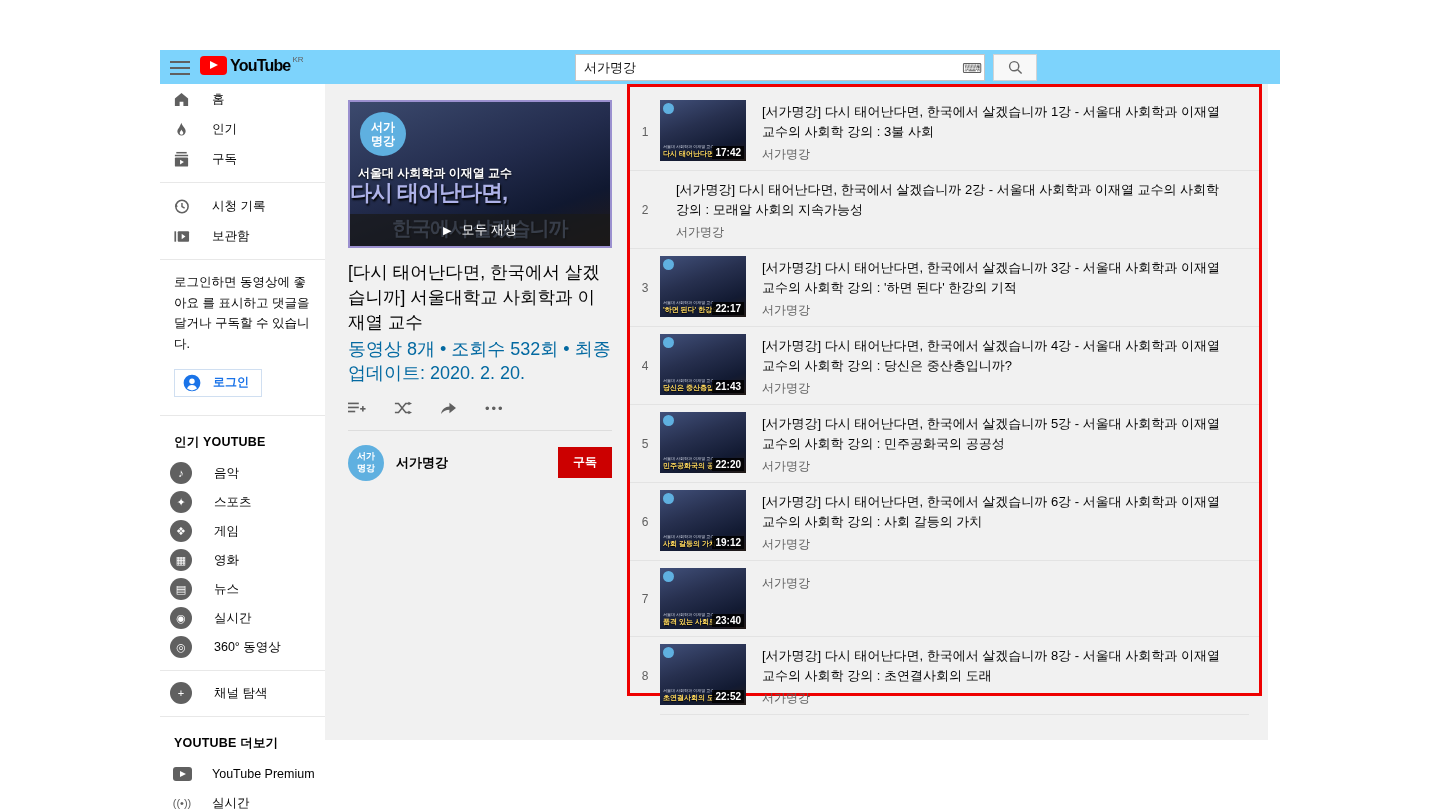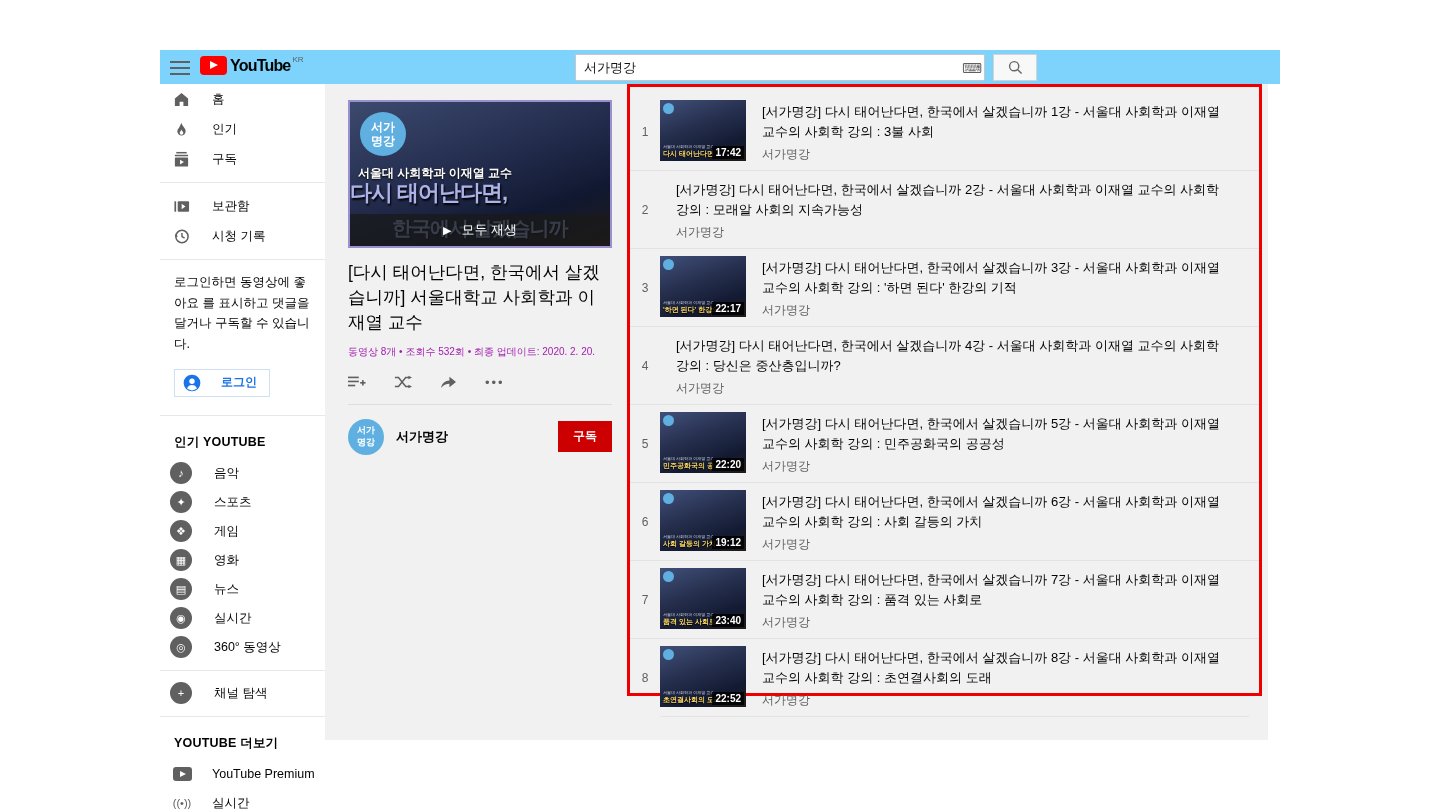--- a/index.html
+++ b/index.html
@@ -20,21 +20,21 @@
   .search-box input { flex:1; border:none; outline:none; font-size:13px; padding:0 8px; color:#111; font-family:inherit; }
   .kbd-icon { width:24px; text-align:center; color:#606060; font-size:14px; cursor:pointer; }
   .search-btn { width:44px; height:27px; margin-left:8px; background:#f8f8f8; border:1px solid #d3d3d3; display:flex; align-items:center; justify-content:center; cursor:pointer; }
 
   
   .sidebar { position:absolute; left:160px; top:84px; width:165px; background:#fff; font-size:12.5px; }
   .nav-item { display:flex; align-items:center; height:30px; padding-left:12px; cursor:pointer; color:#030303; }
   .nav-item .ic { width:18px; height:18px; margin-right:22px; display:flex; align-items:center; justify-content:center; color:#606060; }
   .divider { border-top:1px solid #e8e8e8; margin:8px 0; }
   .promo { padding:4px 7px 10px 14px; font-size:12.5px; line-height:1.65; color:#030303; }
-  .login-btn { margin:4px 0 10px 14px; display:inline-flex; align-items:center; gap:20px; border:1px solid #d0dff1; background:#fff; color:#1a73e8; font-size:12px; font-weight:bold; padding:4px 12px 4px 8px; cursor:pointer; }
+  .login-btn { margin:4px 0 10px 14px; display:inline-flex; align-items:center; gap:12px; border:1px solid #d0dff1; background:#fff; color:#1a73e8; font-size:12px; font-weight:bold; padding:4px 12px 4px 8px; cursor:pointer; }
   .sec-header { padding:10px 0 8px 14px; font-size:12.5px; font-weight:bold; color:#030303; letter-spacing:0.2px; }
   .cat-item { display:flex; align-items:center; height:29px; padding-left:10px; cursor:pointer; }
   .cat-circle { width:22px; height:22px; border-radius:50%; background:#606060; color:#fff; font-size:11px; display:flex; align-items:center; justify-content:center; margin-right:22px; }
   .more-item { display:flex; align-items:center; height:29px; padding-left:12px; cursor:pointer; }
   .more-ic { width:20px; margin-right:20px; color:#606060; font-size:11px; display:flex; align-items:center; justify-content:center; }
   .prem-box { width:19px; height:14px; background:#606060; border-radius:3px; position:relative; }
   .prem-box::after { content:""; position:absolute; left:7px; top:3.5px; border-left:6px solid #fff; border-top:3.5px solid transparent; border-bottom:3.5px solid transparent; }
 
   
   .content { position:absolute; left:325px; top:84px; width:943px; height:656px; background:#f1f1f1; }
@@ -44,21 +44,21 @@
   .pl-thumb { width:264px; height:148px; border:2px solid #9b90cf; position:relative; overflow:hidden;
     background:linear-gradient(160deg,#3c4a6e 0%,#232c4d 45%,#101830 75%,#231a17 100%); cursor:pointer; }
   .pl-badge { position:absolute; left:10px; top:10px; width:44px; height:44px; border-radius:50%; background:#5fb0e0; color:#fff; font-size:12px; font-weight:bold; line-height:1.2; display:flex; align-items:center; justify-content:center; text-align:center; width:46px; }
   .pl-badge div { width:2.2em; word-break:break-all; }
   .pl-line1 { position:absolute; left:8px; bottom:64px; color:#fff; font-size:12px; font-weight:bold; text-shadow:0 1px 2px #000; }
   .pl-line2 { position:absolute; left:0; bottom:38px; color:#aeb2e8; font-size:22px; font-weight:bold; letter-spacing:-1px; text-shadow:1px 2px 2px #000; }
   .pl-line3 { position:absolute; left:6px; bottom:4px; color:#8fa6d8; font-size:20px; font-weight:bold; letter-spacing:-1px; text-shadow:1px 1px 2px #000;margin-left:36px; }
   .playall-bar { position:absolute; left:0; right:0; bottom:0; height:32px; background:rgba(25,25,25,0.75); color:#fff; display:flex; align-items:center; justify-content:center; font-size:13px; gap:10px; cursor:pointer; }
   .playall-bar .tri { font-size:11px; }
   .pl-title { margin-top:12px; font-size:17.5px; line-height:1.42; color:#030303; }
-  .pl-meta { margin-top:10px; font-size:10px; color:#a21caf; }
+  .pl-meta { margin-top:2px; font-size:18px; color:#0369a1; }
   .pl-actions { margin-top:16px; display:flex; gap:28px; align-items:center; color:#606060; padding-bottom:14px; border-bottom:1px solid #ddd; }
   .pl-actions .act { cursor:pointer; display:flex; align-items:center; }
   .channel-row { margin-top:14px; display:flex; align-items:center; }
   .avatar { width:36px; height:36px; border-radius:50%; background:#5fb0e0; color:#fff; font-size:9px; font-weight:bold; line-height:1.25; display:flex; align-items:center; justify-content:center; text-align:center; cursor:pointer; }
   .avatar div { width:2.2em; word-break:break-all; }
   .channel-name { margin-left:12px; font-size:13px; font-weight:bold; color:#030303; flex:1; cursor:pointer; }
   .subscribe-btn { background:#cc0000; color:#fff; border:none; font-size:12px; font-weight:bold; padding:7px 15px; cursor:pointer; font-family:inherit; }
 
   
   .annotation-box { position:absolute; left:302px; top:0; width:635px; height:612px; border:3px solid #ee0000; }
@@ -133,36 +133,36 @@
           <rect x="2" y="7" width="14" height="9.5" rx="1" fill="#606060"></rect>
           <path d="M7.5 9.2 L11.5 11.7 L7.5 14.2 Z" fill="#fff"></path>
         </svg>
     </span>
     <span>구독</span>
   </div>
   <div class="divider"></div>
   <div class="nav-item">
     <span class="ic">
       <svg width="17" height="17" viewBox="0 0 18 18">
+          <circle cx="9.5" cy="9" r="6.5" fill="none" stroke="#606060" stroke-width="1.6"></circle>
+          <path d="M9.5 5.2 V9 L12.3 10.8" fill="none" stroke="#606060" stroke-width="1.5"></path>
+          <path d="M3 6 L2 9.5 L5.2 9 Z" fill="#606060"></path>
+        </svg>
+    </span>
+    <span>시청 기록</span>
+  </div>
+  <div class="nav-item">
+    <span class="ic">
+      <svg width="17" height="17" viewBox="0 0 18 18">
           <rect x="1.5" y="3.5" width="1.8" height="11" fill="#606060"></rect>
           <rect x="5" y="3.5" width="12" height="11" rx="1" fill="#606060"></rect>
           <path d="M9.2 6 L13.2 9 L9.2 12 Z" fill="#fff"></path>
         </svg>
     </span>
     <span>보관함</span>
-  </div>
-  <div class="nav-item">
-    <span class="ic">
-      <svg width="17" height="17" viewBox="0 0 18 18">
-          <circle cx="9.5" cy="9" r="6.5" fill="none" stroke="#606060" stroke-width="1.6"></circle>
-          <path d="M9.5 5.2 V9 L12.3 10.8" fill="none" stroke="#606060" stroke-width="1.5"></path>
-          <path d="M3 6 L2 9.5 L5.2 9 Z" fill="#606060"></path>
-        </svg>
-    </span>
-    <span>시청 기록</span>
   </div>
   <div class="divider"></div>
   <div class="promo">로그인하면 동영상에 좋아요 를 표시하고 댓글을 달거나 구독할 수 있습니다.</div>
   <button class="login-btn">
     <svg width="18" height="18" viewBox="0 0 20 20">
         <circle cx="10" cy="10" r="9.3" fill="#1a73e8"></circle>
         <circle cx="10" cy="8" r="3" fill="#fff"></circle>
         <path d="M4.5 16.2 C5.5 13.4 7.5 12.2 10 12.2 C12.5 12.2 14.5 13.4 15.5 16.2 A9.3 9.3 0 0 1 4.5 16.2 Z" fill="#fff"></path>
       </svg>
     <span>로그인</span>
@@ -301,20 +301,26 @@
           <span class="v-duration">22:17</span>
         </div>
         <div class="video-meta">
           <div class="video-title">[서가명강] 다시 태어난다면, 한국에서 살겠습니까 3강 - 서울대 사회학과 이재열 교수의 사회학 강의 : '하면 된다' 한강의 기적</div>
           <div class="video-channel">서가명강</div>
         </div>
       </div>
 
       <div class="video-row">
         <span class="row-index">4</span>
+        <div class="v-thumb">
+          <span class="v-badge"></span>
+          <div class="v-topline">서울대 사회학과 이재열 교수</div>
+          <div class="v-caption">당신은 중산층입니</div>
+          <span class="v-duration">21:43</span>
+        </div>
         <div class="video-meta">
           <div class="video-title">[서가명강] 다시 태어난다면, 한국에서 살겠습니까 4강 - 서울대 사회학과 이재열 교수의 사회학 강의 : 당신은 중산층입니까?</div>
           <div class="video-channel">서가명강</div>
         </div>
       </div>
 
       <div class="video-row">
         <span class="row-index">5</span>
         <div class="v-thumb">
           <span class="v-badge"></span>
@@ -344,21 +350,20 @@
 
       <div class="video-row">
         <span class="row-index">7</span>
         <div class="v-thumb">
           <span class="v-badge"></span>
           <div class="v-topline">서울대 사회학과 이재열 교수</div>
           <div class="v-caption">품격 있는 사회로</div>
           <span class="v-duration">23:40</span>
         </div>
         <div class="video-meta">
-          <div class="video-title">[서가명강] 다시 태어난다면, 한국에서 살겠습니까 7강 - 서울대 사회학과 이재열 교수의 사회학 강의 : 품격 있는 사회로</div>
           <div class="video-channel">서가명강</div>
         </div>
       </div>
 
       <div class="video-row">
         <span class="row-index">8</span>
         <div class="v-thumb">
           <span class="v-badge"></span>
           <div class="v-topline">서울대 사회학과 이재열 교수</div>
           <div class="v-caption">초연결사회의 도래</div>

